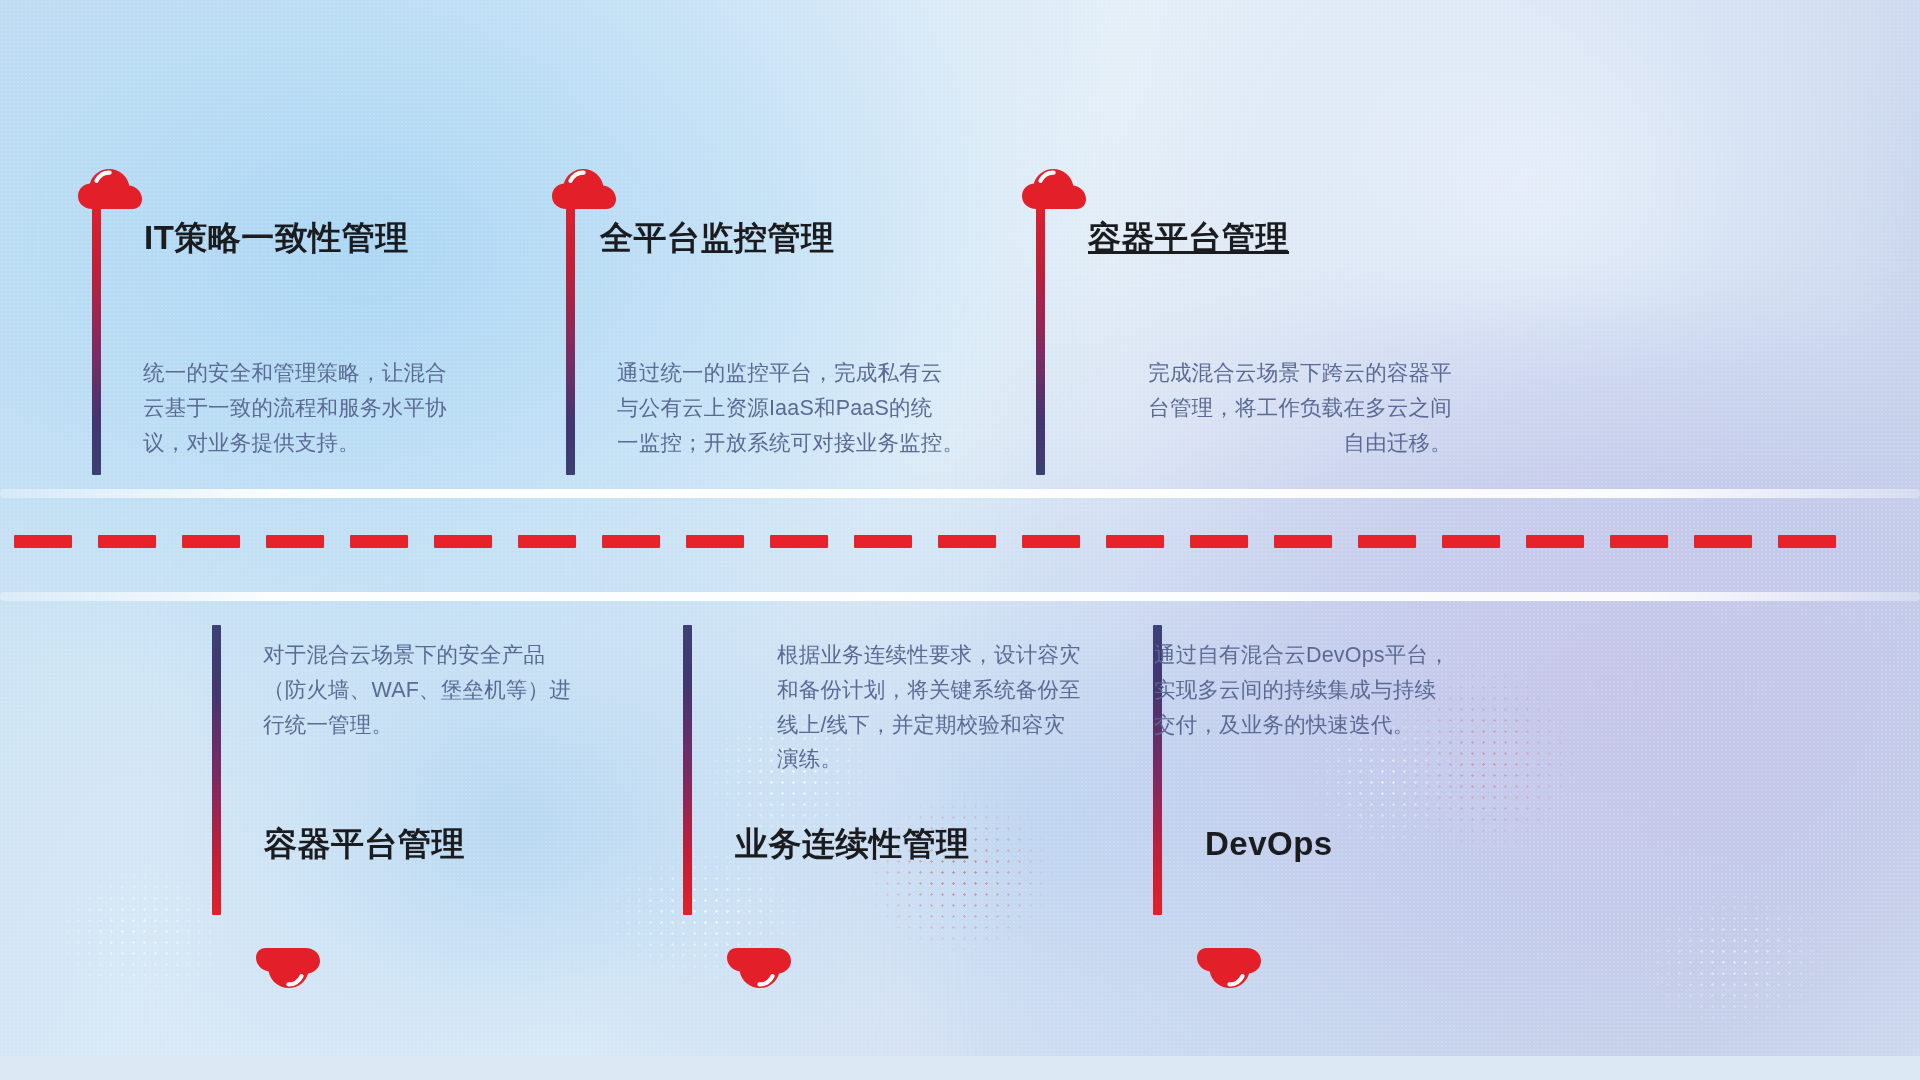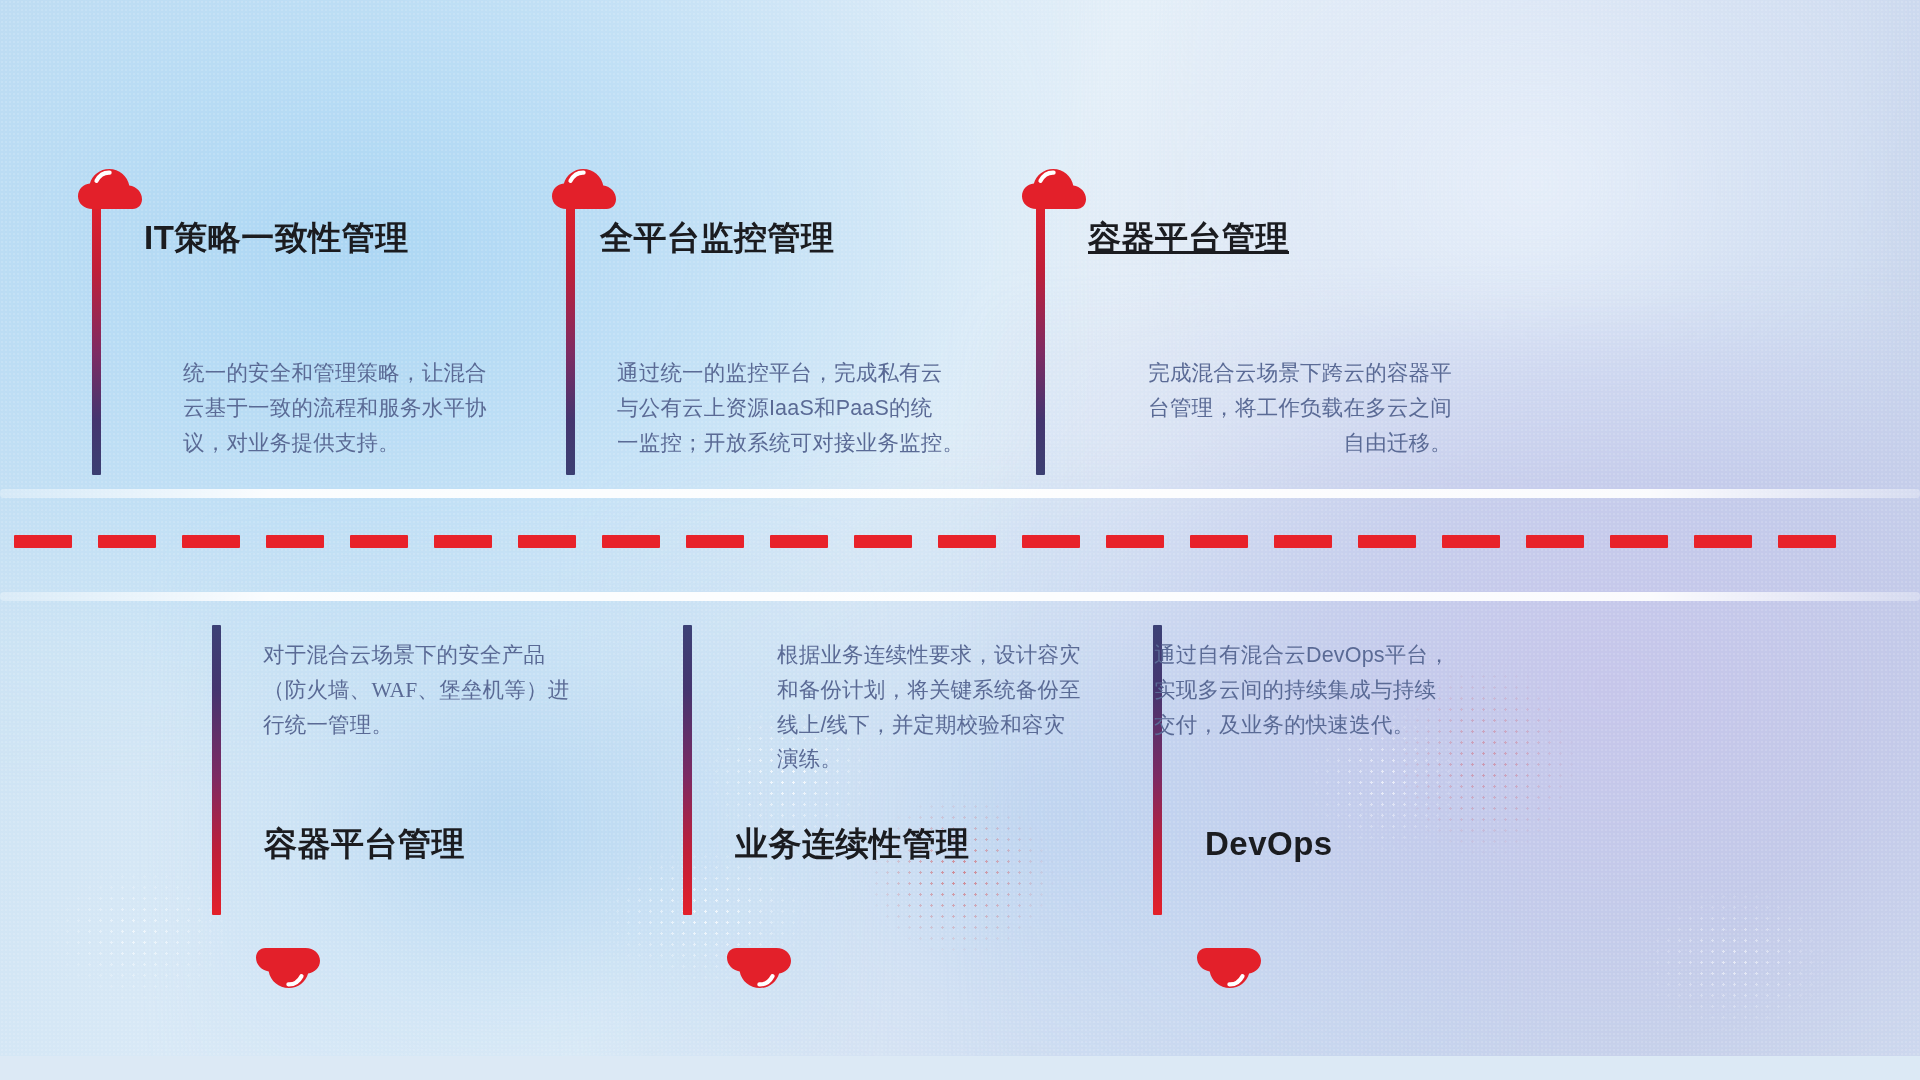--- a/index.html
+++ b/index.html
@@ -257,21 +257,21 @@
 
   <div class="row-top" id="row-top">
       <div class="stem stem-top" style="left: 92px;"></div>
       <div class="cloud" style="left: 76px;">
         <svg viewBox="0 0 68 48" aria-hidden="true">
           <path fill="#e3202a" d="M16.5,46 C7.9,46 2,40.2 2,33.2 C2,26.6 7.2,21.2 13.9,20.6 C16.2,12.3 23.9,6 33.2,6 C43.2,6 51.6,13.1 53.3,22.6 C60.5,23.6 66,29.2 66,36.2 C66,41.6 62.2,46 56.6,46 Z"></path>
           <path fill="none" stroke="#ffffff" stroke-width="4.2" stroke-linecap="round" d="M20.5,17.8 C23.4,12.2 28.6,9.4 33.6,9.6"></path>
         </svg>
       </div>
       <div class="col-title" style="left: 144px;">IT策略一致性管理</div>
-      <div class="col-body" style="left: 143px; width: 380px; margin-left: 40px;">统一的安全和管理策略，让混合
+      <div class="col-body" style="left: 143px; width: 380px;">统一的安全和管理策略，让混合
 云基于一致的流程和服务水平协
 议，对业务提供支持。</div>
       <div class="stem stem-top" style="left: 566px;"></div>
       <div class="cloud" style="left: 550px;">
         <svg viewBox="0 0 68 48" aria-hidden="true">
           <path fill="#e3202a" d="M16.5,46 C7.9,46 2,40.2 2,33.2 C2,26.6 7.2,21.2 13.9,20.6 C16.2,12.3 23.9,6 33.2,6 C43.2,6 51.6,13.1 53.3,22.6 C60.5,23.6 66,29.2 66,36.2 C66,41.6 62.2,46 56.6,46 Z"></path>
           <path fill="none" stroke="#ffffff" stroke-width="4.2" stroke-linecap="round" d="M20.5,17.8 C23.4,12.2 28.6,9.4 33.6,9.6"></path>
         </svg>
       </div>
       <div class="col-title" style="left: 600px;">全平台监控管理</div>
@@ -322,21 +322,21 @@
 
   <div class="row-bottom" id="row-bottom">
       <div class="stem stem-bottom" style="left: 212px;"></div>
       <div class="cloud" style="left: 186px;">
         <svg viewBox="0 0 68 48" transform="rotate(180 34 24)" aria-hidden="true">
           <path fill="#e3202a" d="M16.5,46 C7.9,46 2,40.2 2,33.2 C2,26.6 7.2,21.2 13.9,20.6 C16.2,12.3 23.9,6 33.2,6 C43.2,6 51.6,13.1 53.3,22.6 C60.5,23.6 66,29.2 66,36.2 C66,41.6 62.2,46 56.6,46 Z"></path>
           <path fill="none" stroke="#ffffff" stroke-width="4.2" stroke-linecap="round" d="M20.5,17.8 C23.4,12.2 28.6,9.4 33.6,9.6"></path>
         </svg>
       </div>
       <div class="col-title" style="left: 264px;">容器平台管理</div>
-      <div class="col-body" style="left: 263px; width: 380px; font-family: Liberation Serif, serif;">对于混合云场景下的安全产品
+      <div class="col-body" style="left: 263px; width: 380px;">对于混合云场景下的安全产品
 （防火墙、WAF、堡垒机等）进
 行统一管理。</div>
       <div class="stem stem-bottom" style="left: 683px;"></div>
       <div class="cloud" style="left: 657px;">
         <svg viewBox="0 0 68 48" transform="rotate(180 34 24)" aria-hidden="true">
           <path fill="#e3202a" d="M16.5,46 C7.9,46 2,40.2 2,33.2 C2,26.6 7.2,21.2 13.9,20.6 C16.2,12.3 23.9,6 33.2,6 C43.2,6 51.6,13.1 53.3,22.6 C60.5,23.6 66,29.2 66,36.2 C66,41.6 62.2,46 56.6,46 Z"></path>
           <path fill="none" stroke="#ffffff" stroke-width="4.2" stroke-linecap="round" d="M20.5,17.8 C23.4,12.2 28.6,9.4 33.6,9.6"></path>
         </svg>
       </div>
       <div class="col-title" style="left: 735px;">业务连续性管理</div>

